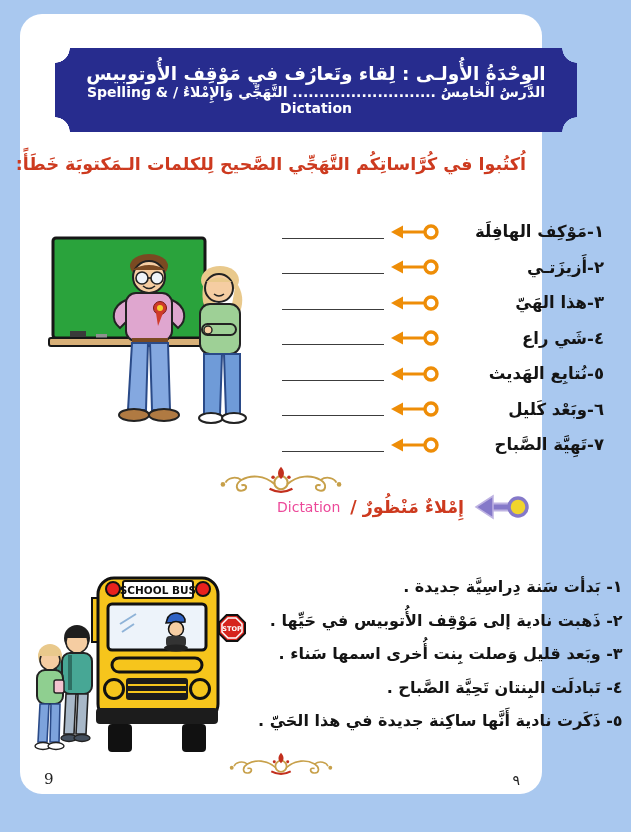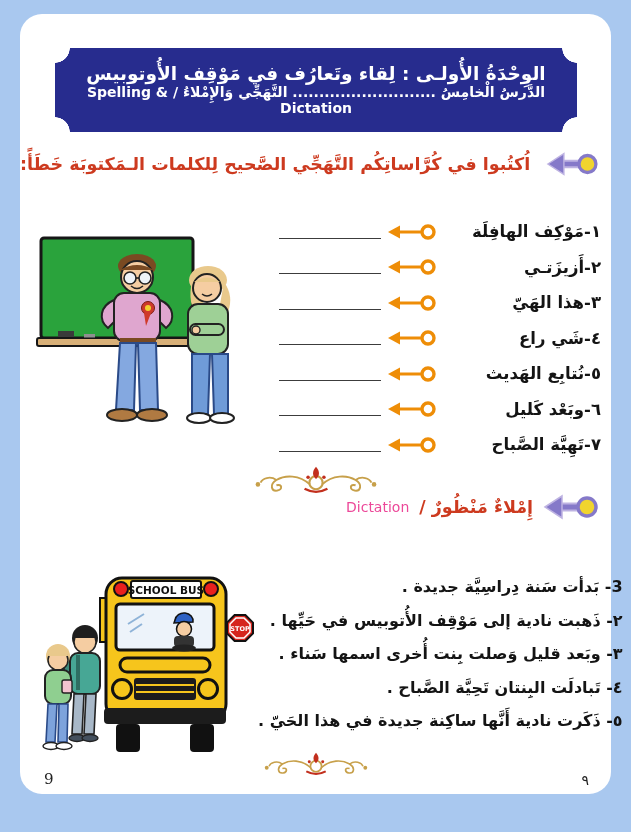--- a/index.html
+++ b/index.html
@@ -2,64 +2,64 @@
 <html><head>
 <meta charset="utf-8">
 <style>
   html,body{margin:0;padding:0;}
   body{
     width:631px;height:832px;position:relative;overflow:hidden;
     background:#a9c8ef;
     font-family:"DejaVu Sans", sans-serif;
   }
   .page{
-    position:absolute;left:20px;top:14px;width:591px;height:780px;
+    position:absolute;left:20px;top:14px;width:522px;height:780px;
     background:#ffffff;border-radius:22px;
   }
   
   .header-box{
     position:absolute;left:35px;top:34px;width:522px;height:84px;
     color:#fff;text-align:center;
     background:
       radial-gradient(circle 15px at 0 0,      transparent 14.5px, #272c8e 15px) top left    / 51% 51% no-repeat,
       radial-gradient(circle 15px at 100% 0,   transparent 14.5px, #272c8e 15px) top right   / 50% 51% no-repeat,
       radial-gradient(circle 15px at 0 100%,   transparent 14.5px, #272c8e 15px) bottom left / 51% 50% no-repeat,
       radial-gradient(circle 15px at 100% 100%,transparent 14.5px, #272c8e 15px) bottom right/ 50% 50% no-repeat;
   }
   .header-line1{direction:rtl;font-size:18.5px;font-weight:bold;padding-top:15px;}
   .header-line2{direction:rtl;font-size:14px;font-weight:bold;}
   
   .ex-head{
     position:absolute;top:136px;left:0;right:12px;
-    display:flex;direction:rtl;align-items:center;gap:16px;
+    display:flex;direction:rtl;align-items:center;gap:4px;
   }
   .red-ar{color:#cd3a1f;font-weight:bold;font-size:17.5px;white-space:nowrap;}
   .en-note{position:absolute;left:18px;width:552px;font-size:13.2px;color:#141414;line-height:1.35;}
   .en-note.first{top:171px;}
   .u-inline{text-decoration:underline;}
-  .ex-body{position:absolute;top:200px;left:0;right:0;display:flex;}
+  .ex-body{position:absolute;top:200px;left:12px;right:0;display:flex;}
   .illus-col{width:250px;flex:none;padding-left:16px;box-sizing:border-box;}
   .word-list{flex:1;direction:rtl;padding:0 10px 0 0;}
   .word-row{display:flex;align-items:center;height:35.5px;}
   .word-label{width:158px;font-size:16.5px;font-weight:bold;color:#141414;white-space:nowrap;}
   .answer-arrow{flex:none;margin:0 7px;}
   .blank-line{width:102px;height:13px;border-bottom:1.6px solid #3c3c3c;flex:none;}
   
   .divider{position:absolute;left:50%;transform:translateX(-50%);}
   .divider.one{top:450px;}
   .divider.two{top:736px;}
   
   .dict-head{
     position:absolute;top:479px;left:0;right:12px;
     display:flex;direction:rtl;align-items:center;gap:10px;
   }
   .dict-title-en{font-size:14px;color:#ec4899;}
   .dict-note{top:513px;}
   .dict-body{position:absolute;top:556px;left:0;right:0;display:flex;}
-  .bus-col{width:238px;flex:none;padding-left:8px;box-sizing:border-box;}
+  .bus-col{width:238px;flex:none;box-sizing:border-box;}
   .sentences{flex:1;direction:rtl;padding-right:12px;font-weight:bold;font-size:16px;color:#141414;}
   .sentence{line-height:33.5px;white-space:nowrap;}
   
   .pg-left{position:absolute;left:24px;bottom:6px;font-family:"DejaVu Serif",serif;font-size:15px;color:#222;}
   .pg-right{position:absolute;right:22px;bottom:6px;font-size:14px;color:#222;direction:rtl;}
   svg{display:block;}
 </style>
 </head>
 <body>
 
@@ -267,21 +267,21 @@
         <rect x="162" y="154" width="24" height="28" rx="4" fill="#111"></rect>
 
         <line x1="198" y1="58" x2="206" y2="58" stroke="#111" stroke-width="4"></line>
         <polygon points="225,52.6 217.4,45 206.6,45 199,52.6 199,63.4 206.6,71 217.4,71 225,63.4" fill="#d6251d" stroke="#111" stroke-width="2"></polygon>
         <polygon points="222,54 216,48 208,48 202,54 202,62 208,68 216,68 222,62" fill="none" stroke="#fff" stroke-width="1.5"></polygon>
         <text x="212" y="61" text-anchor="middle" font-size="6.5" font-weight="bold" font-family="DejaVu Sans, sans-serif" fill="#fff">STOP</text>
       </svg>
     </div>
 
     <div class="sentences">
-      <div class="sentence">3- بَدأت سَنة دِراسِيَّة جديدة .</div>
+      <div class="sentence">١- بَدأت سَنة دِراسِيَّة جديدة .</div>
       <div class="sentence">٢- ذَهبت نادية إلى مَوْقِف الأُتوبيس في حَيِّها .</div>
       <div class="sentence">٣- وبَعد قليل وَصلت بِنت أُخرى اسمها سَناء .</div>
       <div class="sentence">٤- تَبادلَت البِنتان تَحِيَّة الصَّباح .</div>
       <div class="sentence">٥- ذَكَرت نادية أَنَّها ساكِنة جديدة في هذا الحَيّ .</div>
     </div>
   </div>
 
   <svg class="divider two" width="112" height="28">
       <use href="#orn"></use>
     </svg>

